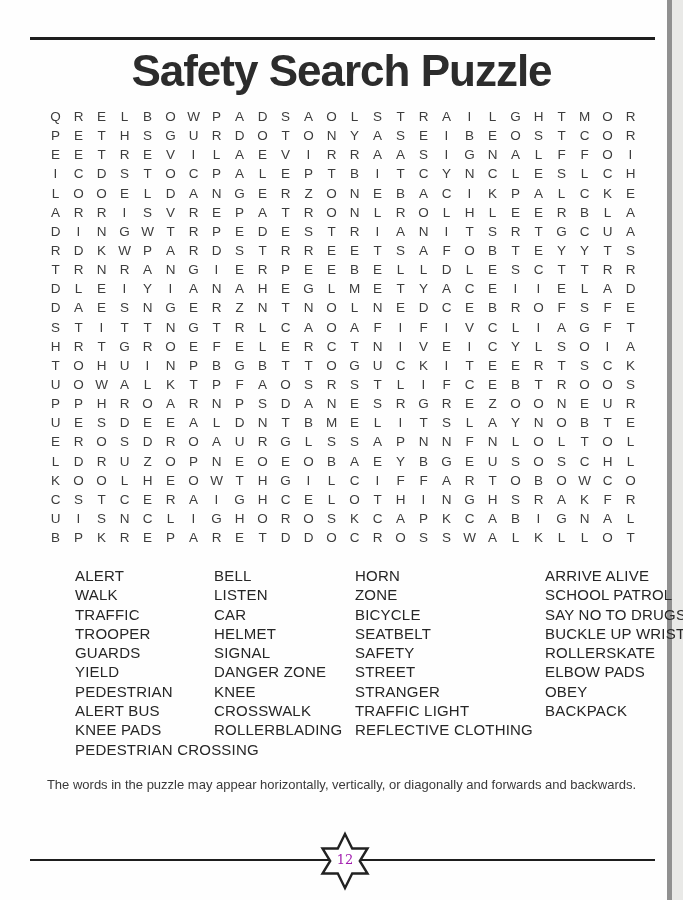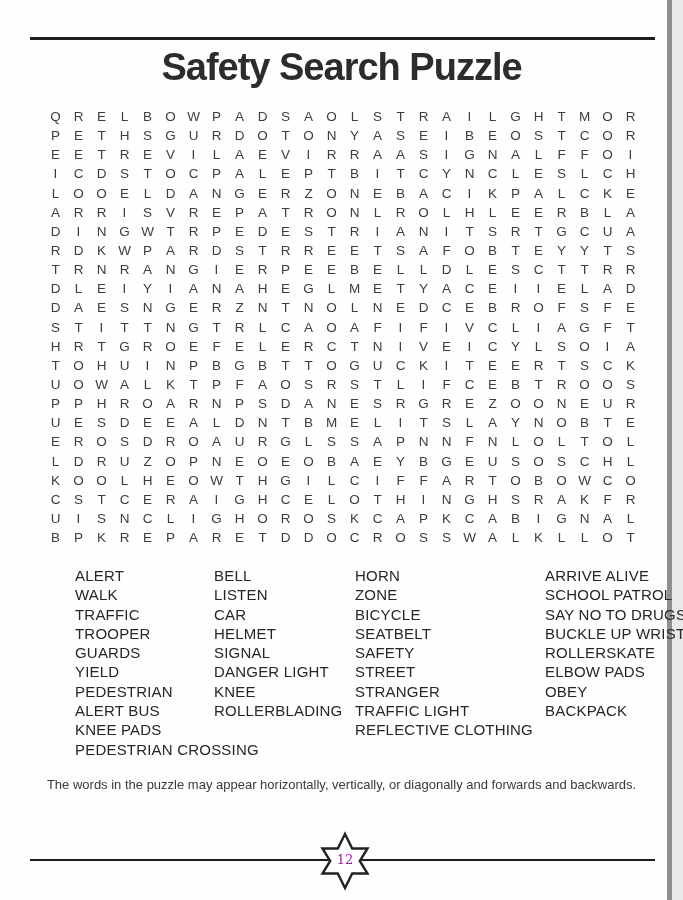--- a/index.html
+++ b/index.html
@@ -10,21 +10,21 @@
     color:#333;
   }
   
   .scan-edge{position:absolute;top:0;right:11px;width:5px;height:900px;background:#7d7d7d;opacity:.85;}
   .scan-edge-outer{position:absolute;top:0;right:0;width:11px;height:900px;background:#e9e9e7;}
 
   .top-rule{position:absolute;left:30px;top:37px;width:625px;height:3px;background:#1e1e1e;}
 
   .page-title{
     position:absolute;left:0;top:46px;width:683px;text-align:center;
-    font-size:38px;font-weight:bold;letter-spacing:-1px;color:#2c2c2c;
+    font-size:44px;font-weight:bold;letter-spacing:-1px;color:#2c2c2c;
   }
 
   
   .grid{position:absolute;left:44px;top:107px;width:598px;}
   .grid-row{display:flex;height:19.15px;}
   .grid-cell{
     width:23px;flex:0 0 23px;text-align:center;
     font-size:13.5px;line-height:19.15px;color:#3d3d3d;
     font-family:"Liberation Sans",sans-serif;
   }
@@ -722,22 +722,23 @@
       <div class="word-item">ALERT BUS</div>
       <div class="word-item">KNEE PADS</div>
       <div class="word-item">PEDESTRIAN CROSSING</div>
     </div>
     <div class="wl-col wl-col-1">
       <div class="word-item">BELL</div>
       <div class="word-item">LISTEN</div>
       <div class="word-item">CAR</div>
       <div class="word-item">HELMET</div>
       <div class="word-item">SIGNAL</div>
-      <div class="word-item">DANGER LIGHT</div>
+      <div class="word-item">DANGER ZONE</div>
       <div class="word-item">KNEE</div>
+      <div class="word-item">CROSSWALK</div>
       <div class="word-item">ROLLERBLADING</div>
     </div>
     <div class="wl-col wl-col-2">
       <div class="word-item">HORN</div>
       <div class="word-item">ZONE</div>
       <div class="word-item">BICYCLE</div>
       <div class="word-item">SEATBELT</div>
       <div class="word-item">SAFETY</div>
       <div class="word-item">STREET</div>
       <div class="word-item">STRANGER</div>

